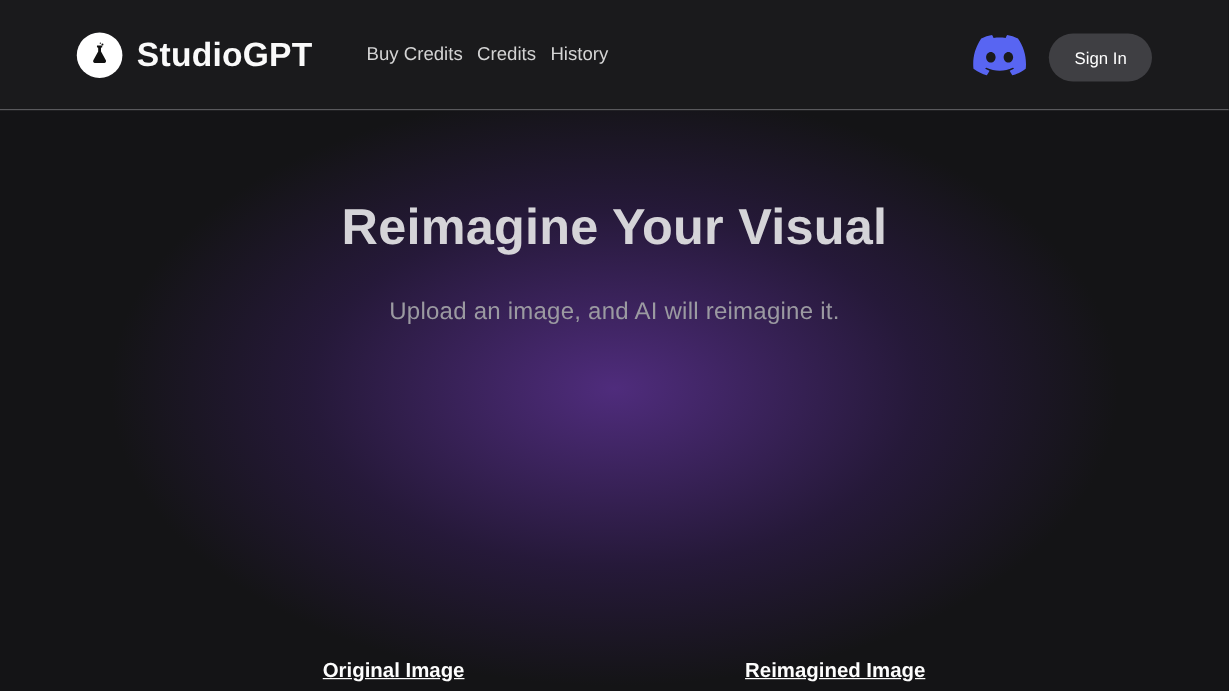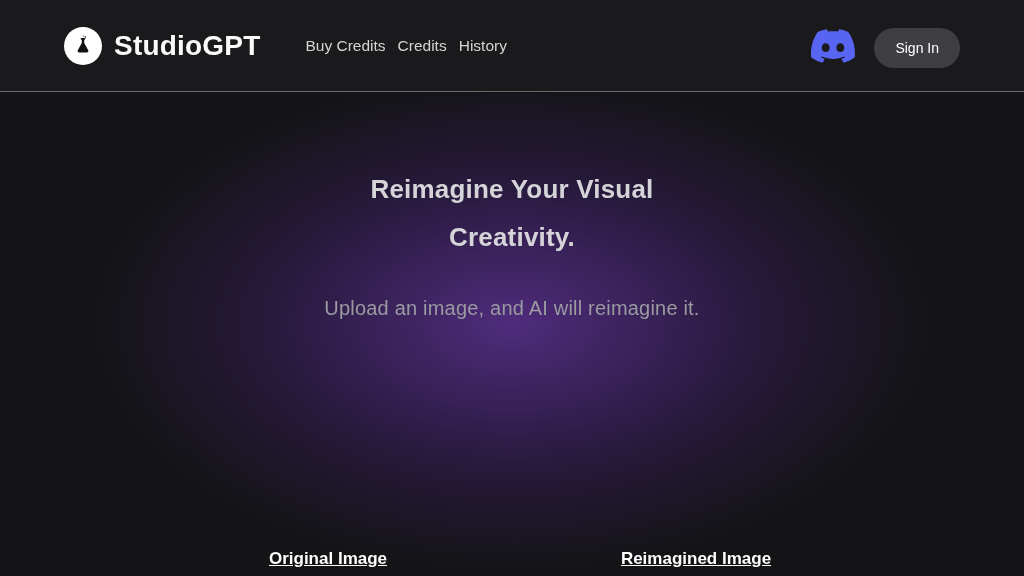--- a/index.html
+++ b/index.html
@@ -51,21 +51,21 @@
     text-align: center;
     background:
       radial-gradient(ellipse 560px 330px at 50% 48%,
         rgba(84, 46, 133, 0.92) 0%,
         rgba(52, 29, 86, 0.55) 45%,
         rgba(20, 19, 23, 0) 75%),
       #141416;
   }
   h1 {
     padding-top: 73px;
-    font-size: 26px; line-height: 48px; font-weight: 600;
+    font-size: 42px; line-height: 48px; font-weight: 600;
     color: #d5d4d8; letter-spacing: 0.2px;
   }
   .hline { display: block; }
   .hl { color: #9160f2; }
   .subtitle {
     margin-top: 36px;
     font-size: 20px; color: #9b9aa1; letter-spacing: 0.2px;
   }
   .cta {
     margin-top: 43px;
@@ -111,21 +111,20 @@
         <path d="M20.317 4.3698a19.7913 19.7913 0 00-4.8851-1.5152.0741.0741 0 00-.0785.0371c-.211.3753-.4447.8648-.6083 1.2495-1.8447-.2762-3.68-.2762-5.4868 0-.1636-.3933-.4058-.8742-.6177-1.2495a.077.077 0 00-.0785-.037 19.7363 19.7363 0 00-4.8852 1.515.0699.0699 0 00-.0321.0277C.5334 9.0458-.319 13.5799.0992 18.0578a.0824.0824 0 00.0312.0561c2.0528 1.5076 4.0413 2.4228 5.9929 3.0294a.0777.0777 0 00.0842-.0276c.4616-.6304.8731-1.2952 1.226-1.9942a.076.076 0 00-.0416-.1057c-.6528-.2476-1.2743-.5495-1.8722-.8923a.077.077 0 01-.0076-.1277c.1258-.0943.2517-.1923.3718-.2914a.0743.0743 0 01.0776-.0105c3.9278 1.7933 8.18 1.7933 12.0614 0a.0739.0739 0 01.0785.0095c.1202.099.246.1981.3728.2924a.077.077 0 01-.0066.1276 12.2986 12.2986 0 01-1.873.8914.0766.0766 0 00-.0407.1067c.3604.698.7719 1.3628 1.225 1.9932a.076.076 0 00.0842.0286c1.961-.6067 3.9495-1.5219 6.0023-3.0294a.077.077 0 00.0313-.0552c.5004-5.177-.8382-9.6739-3.5485-13.6604a.061.061 0 00-.0312-.0286zM8.02 15.3312c-1.1825 0-2.1569-1.0857-2.1569-2.419 0-1.3332.9555-2.4189 2.157-2.4189 1.2108 0 2.1757 1.0952 2.1568 2.419 0 1.3332-.9555 2.4189-2.1569 2.4189zm7.9748 0c-1.1825 0-2.1569-1.0857-2.1569-2.419 0-1.3332.9554-2.4189 2.1569-2.4189 1.2108 0 2.1757 1.0952 2.1568 2.419 0 1.3332-.946 2.4189-2.1568 2.4189Z"></path>
       </svg>
     </a>
     <button class="signin">Sign In</button>
   </div>
 </header>
 
 <main class="hero">
   <h1>
     <span class="hline">Reimagine Your Visual</span>
-    <span class="hline">Creativity.</span>
   </h1>
 
   <p class="subtitle">Upload an image, and AI will reimagine it.</p>
 
 
   <div class="compare-labels">
     <div>Original Image</div>
     <div>Reimagined Image</div>
   </div>
 </main>

